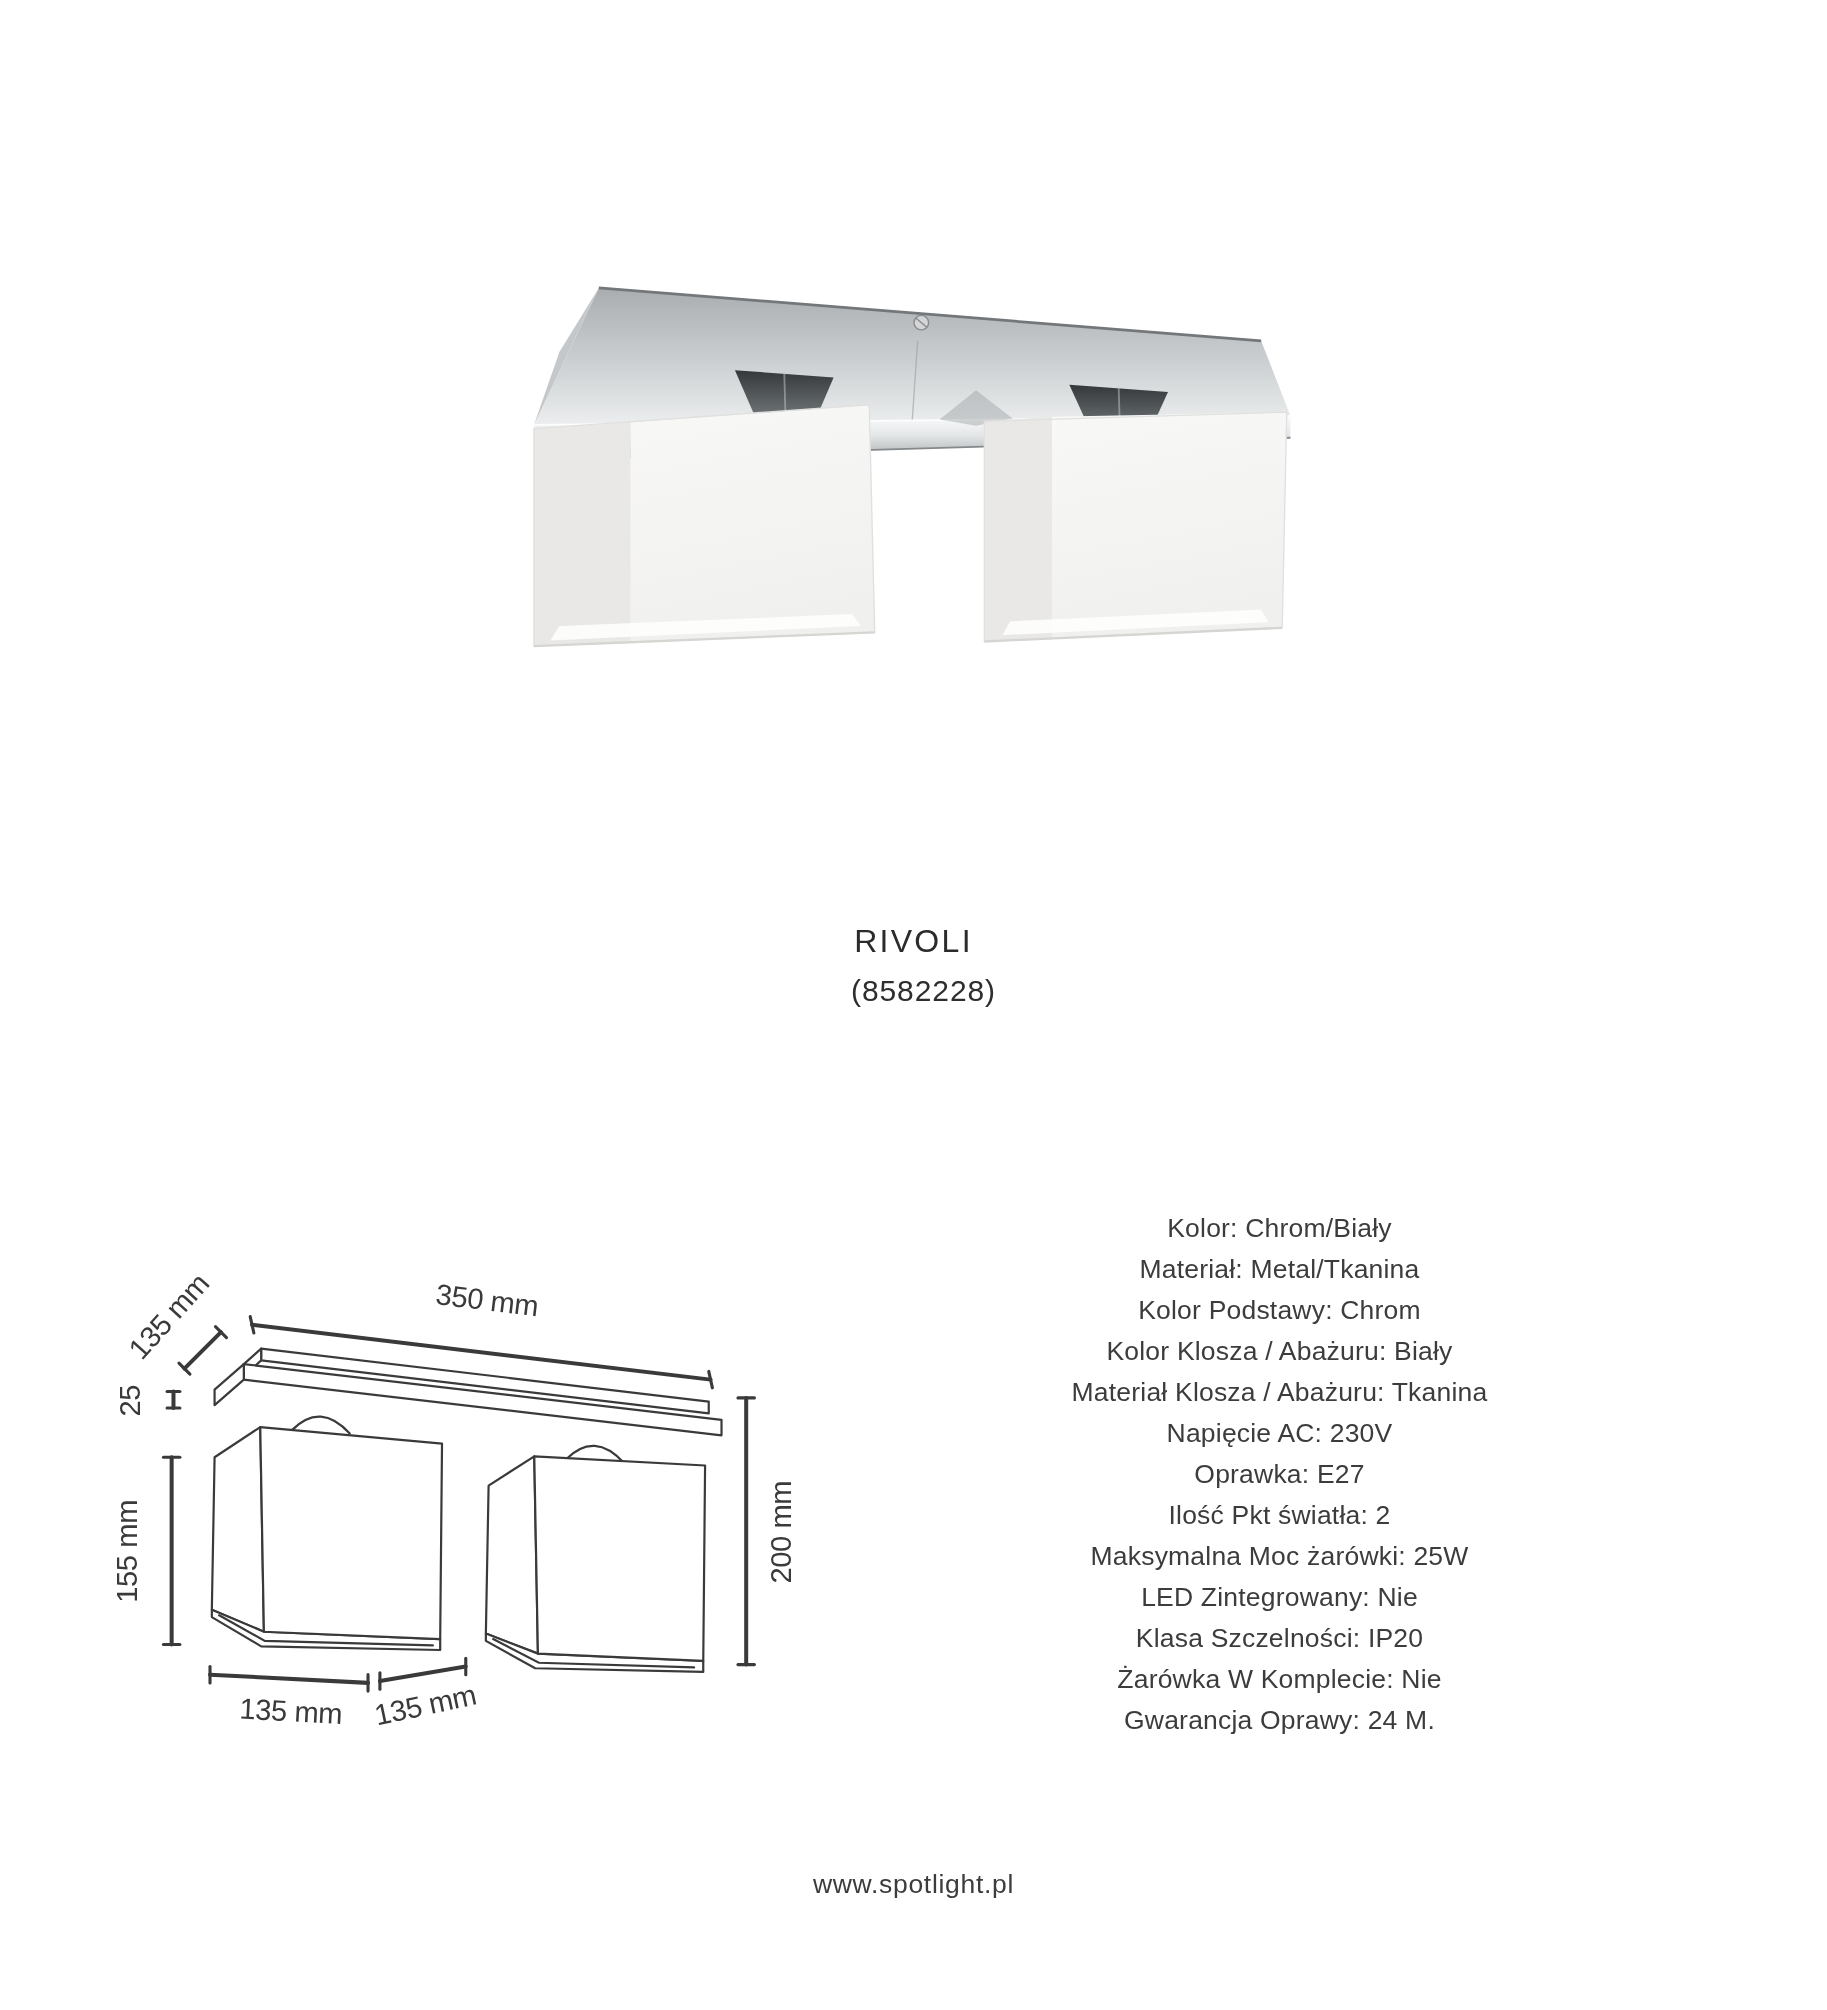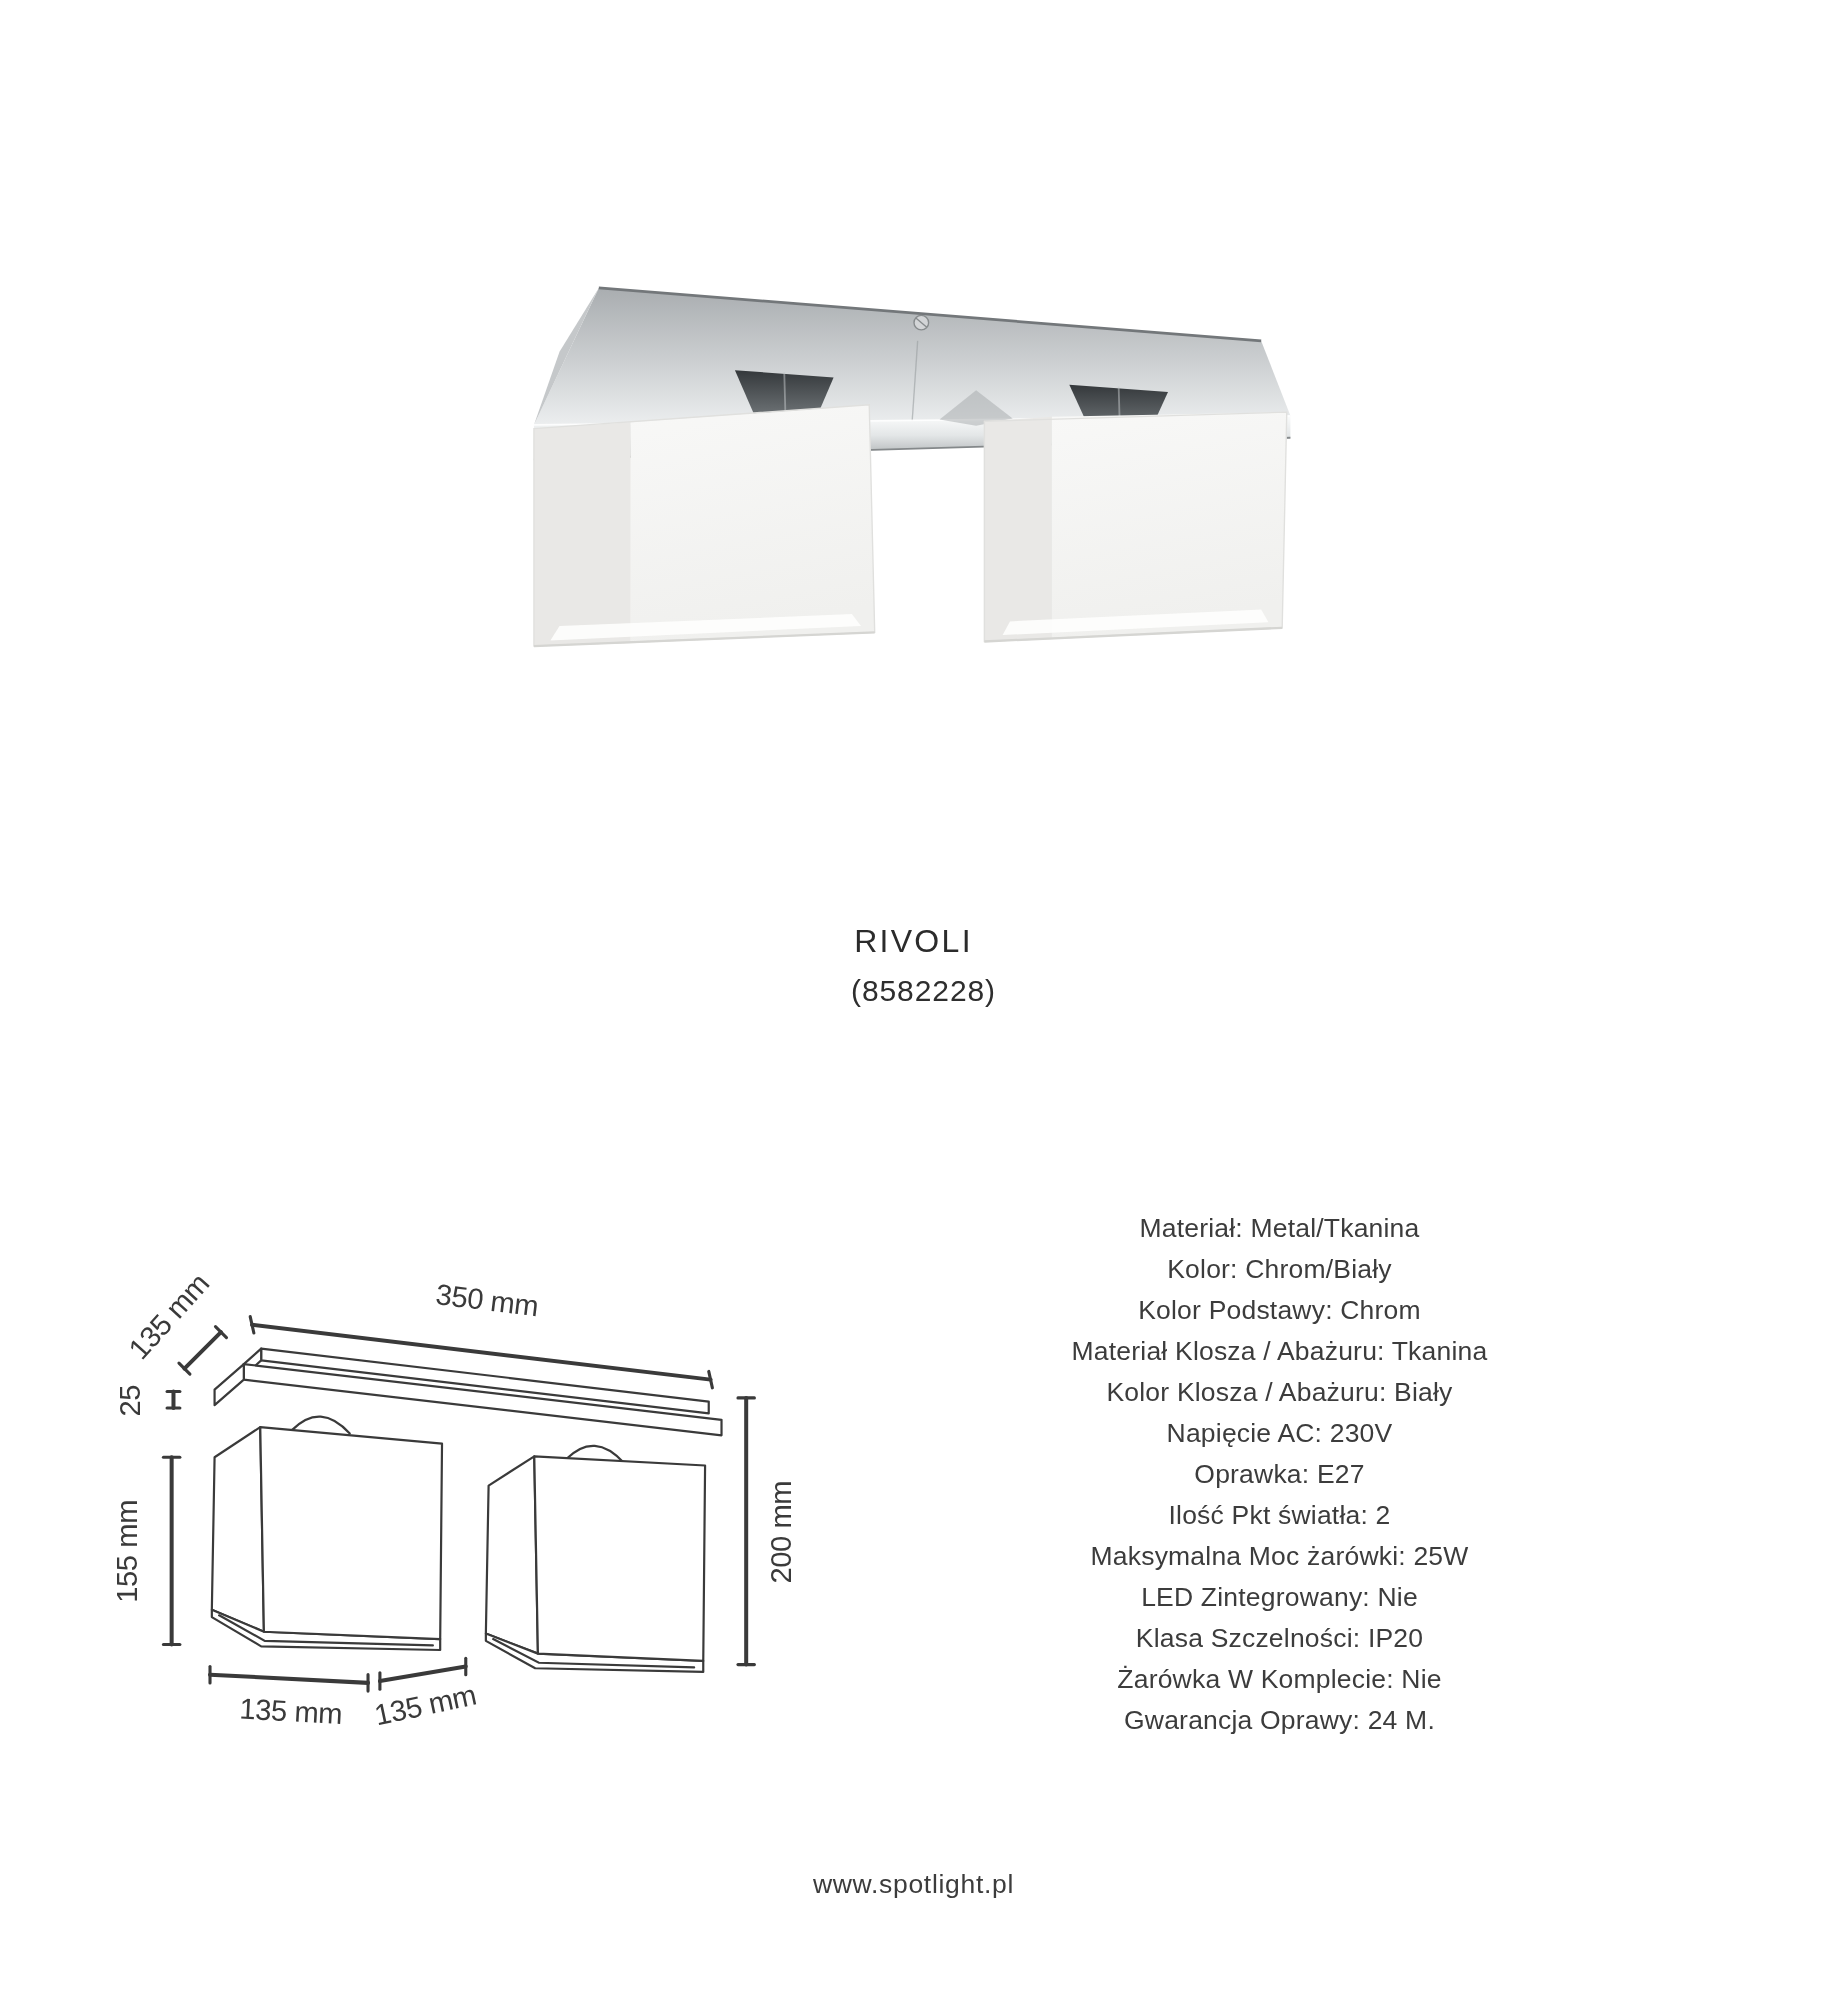--- a/index.html
+++ b/index.html
@@ -173,25 +173,25 @@
       <g>
         <path class="dim" d="M336,450 L430,434"></path>
         <path class="tick" d="M336,441 L336,459"></path>
         <path class="tick" d="M430,425 L430,443"></path>
         <text class="dimtext" text-anchor="middle" transform="translate(388,487) rotate(-12)">135 mm</text>
       </g>
     </svg>
   </div>
 
   <div class="specs">
+      <div>Kolor: Chrom/Biały</div>
       <div>Materiał: Metal/Tkanina</div>
-      <div>Kolor: Chrom/Biały</div>
       <div>Kolor Podstawy: Chrom</div>
+      <div>Kolor Klosza / Abażuru: Biały</div>
       <div>Materiał Klosza / Abażuru: Tkanina</div>
-      <div>Kolor Klosza / Abażuru: Biały</div>
       <div>Napięcie AC: 230V</div>
       <div>Oprawka: E27</div>
       <div>Ilość Pkt światła: 2</div>
       <div>Maksymalna Moc żarówki: 25W</div>
       <div>LED Zintegrowany: Nie</div>
       <div>Klasa Szczelności: IP20</div>
       <div>Żarówka W Komplecie: Nie</div>
       <div>Gwarancja Oprawy: 24 M.</div>
     </div>
 

